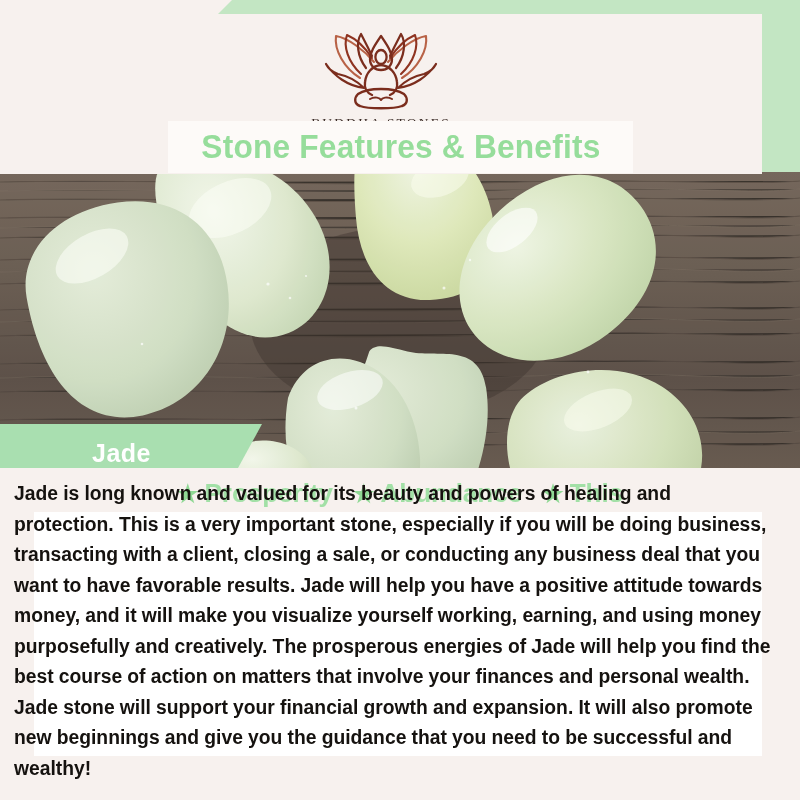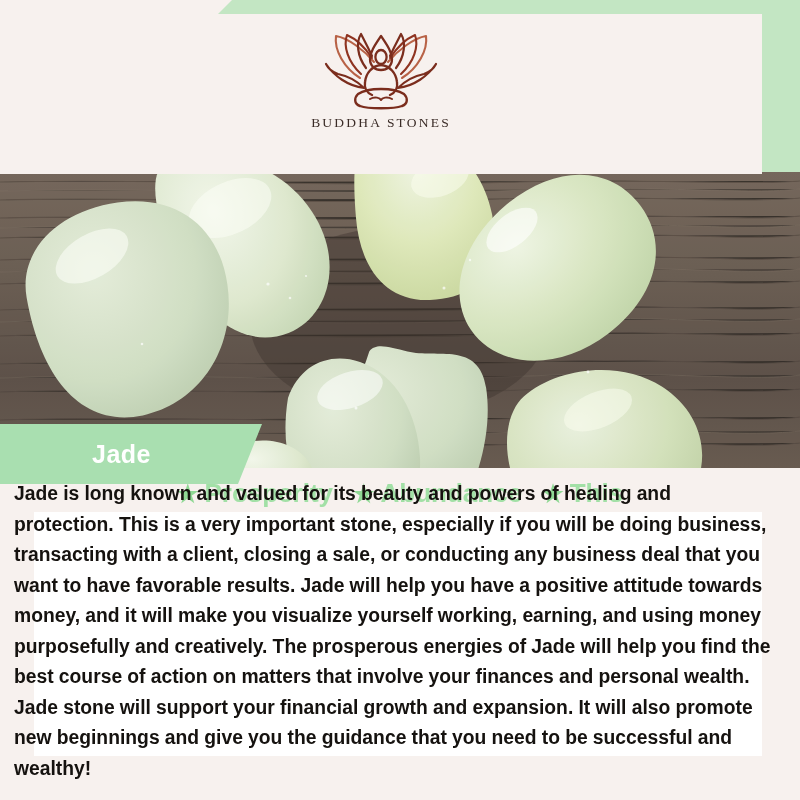--- a/index.html
+++ b/index.html
@@ -63,24 +63,24 @@
   
   .photo{
     position:absolute;top:172px;left:0;width:800px;height:296px;
     overflow:hidden;z-index:2;
     background:#6f6158;
   }
   .photo svg{display:block;width:800px;height:296px;}
 
   
   .jade-bar{
-    position:absolute;top:424px;left:0;width:262px;height:60px;
+    position:absolute;top:424px;left:0;width:262px;height:44px;
     background:#a9dfb0;z-index:5;
     clip-path:polygon(0 0,100% 0,calc(100% - 24px) 100%,0 100%);
-    display:flex;align-items:center;
+    display:flex;align-items:flex-end;
   }
   .jade-text{
     margin-left:92px;color:#ffffff;font-weight:bold;font-size:25px;
     font-family:"Liberation Sans",sans-serif;letter-spacing:.5px;
   }
 
   
   .lower{
     position:absolute;top:468px;left:0;right:0;bottom:0;
     background:#f7f1ee;z-index:3;
@@ -160,20 +160,23 @@
                    C88 72 88 66 84 62 C78 58 70 57 61 57
                    C52 57 44 58 38 62Z" stroke="#7b2d1d" stroke-width="2.4" fill="none"></path>
 
           <path d="M50 67 C55 64 60 66 61 68 C62 66 67 64 72 67" stroke="#7b2d1d" stroke-width="2" fill="none"></path>
         </svg>
       </span>
       <div class="logo-word">BUDDHA STONES</div>
     </div>
   </div>
 
+  <div class="title-box">
+    <span class="title-text">Stone Features &amp; Benefits</span>
+  </div>
 
   <div class="photo">
     <svg viewBox="0 0 800 296" preserveAspectRatio="none" aria-hidden="true">
       <defs>
         <linearGradient id="wood" x1="0" y1="0" x2="0" y2="1">
           <stop offset="0" stop-color="#7a6a5e"></stop>
           <stop offset=".35" stop-color="#6e5f54"></stop>
           <stop offset=".7" stop-color="#5e5149"></stop>
           <stop offset="1" stop-color="#6b5c51"></stop>
         </linearGradient>

